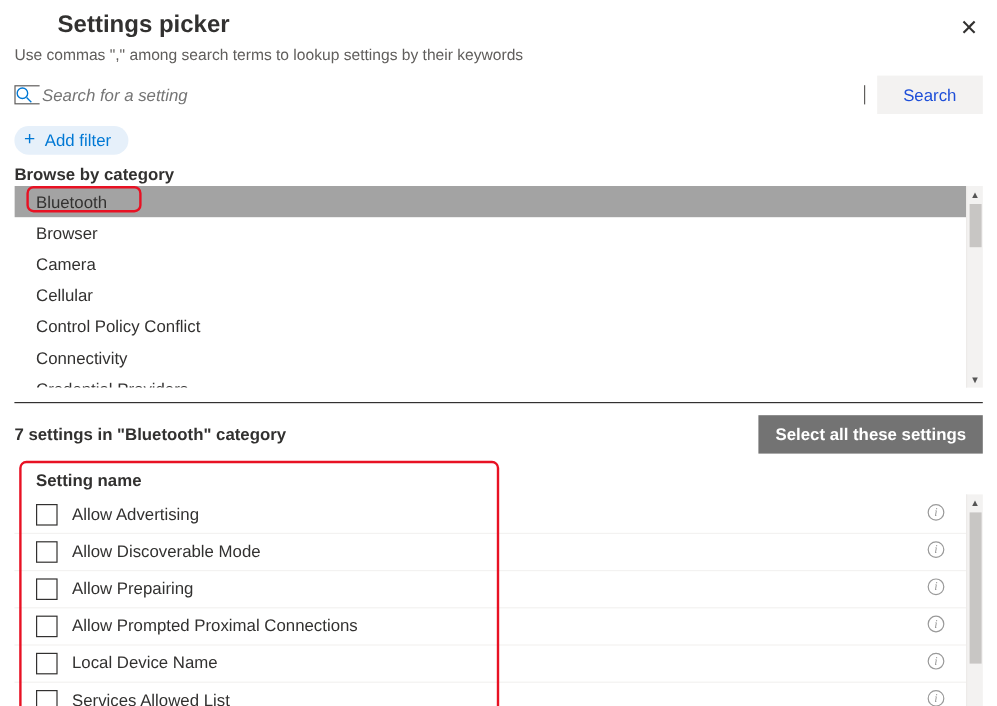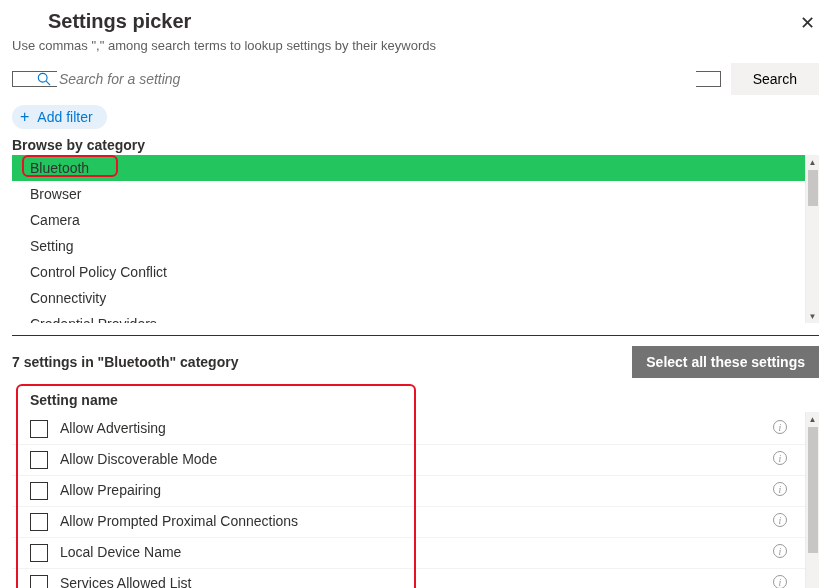--- a/index.html
+++ b/index.html
@@ -40,39 +40,39 @@
     gap: 10px;
     align-items: center;
     margin-bottom: 10px;
   }
   .search-box {
     flex: 1;
     border: 1px solid #605e5c;
     height: 16px;
     display: flex;
     align-items: center;
-    padding: 0 24px;
+    padding: 0 0;
   }
   .search-box svg { flex-shrink: 0; }
   .search-input {
     border: none;
     outline: none;
     flex: 1;
     margin-left: 6px;
     font-size: 14px;
     font-style: italic;
     color: #605e5c;
   }
   .search-btn {
     background: #f3f2f1;
     border: none;
     height: 32px;
     padding: 0 22px;
     font-size: 14px;
-    color: #000000;
+    color: #1d4ed8;
     cursor: pointer;
   }
   .add-filter {
     display: inline-flex;
     align-items: center;
     background: #e6f0fa;
     border-radius: 14px;
     padding: 4px 14px 4px 8px;
     color: #0078d4;
     font-size: 14px;
@@ -97,21 +97,21 @@
     height: 168px;
     overflow: hidden;
     margin-right: 14px;
   }
   .cat-item {
     padding: 5px 8px 5px 18px;
     font-size: 14px;
     cursor: pointer;
   }
   .cat-item.selected {
-    background: #22c55e;
+    background: #a3a3a3;
   }
   .scrollbar {
     position: absolute;
     right: 0; top: 0; bottom: 0;
     width: 14px;
     background: #f3f2f1;
     border-left: 1px solid #edebe9;
   }
   .scroll-arrow {
     height: 14px;
@@ -213,21 +213,21 @@
   <span>Add filter</span>
 </div>
 
 <div class="browse-label">Browse by category</div>
 
 <div class="cat-wrap">
   <div class="cat-list" id="cat-list">
       <div class="cat-item selected">Bluetooth</div>
       <div class="cat-item">Browser</div>
       <div class="cat-item">Camera</div>
-      <div class="cat-item">Setting</div>
+      <div class="cat-item">Cellular</div>
       <div class="cat-item">Control Policy Conflict</div>
       <div class="cat-item">Connectivity</div>
       <div class="cat-item">Credential Providers</div>
     </div>
   <div class="scrollbar">
     <div class="scroll-arrow">▲</div>
     <div class="scroll-thumb" style="top:15px; height:36px;"></div>
     <div class="scroll-arrow" style="position:absolute;bottom:0;width:100%;">▼</div>
   </div>
   <div class="annot-red-box" style="left:10px; top:0px; width:96px; height:22px;"></div>

